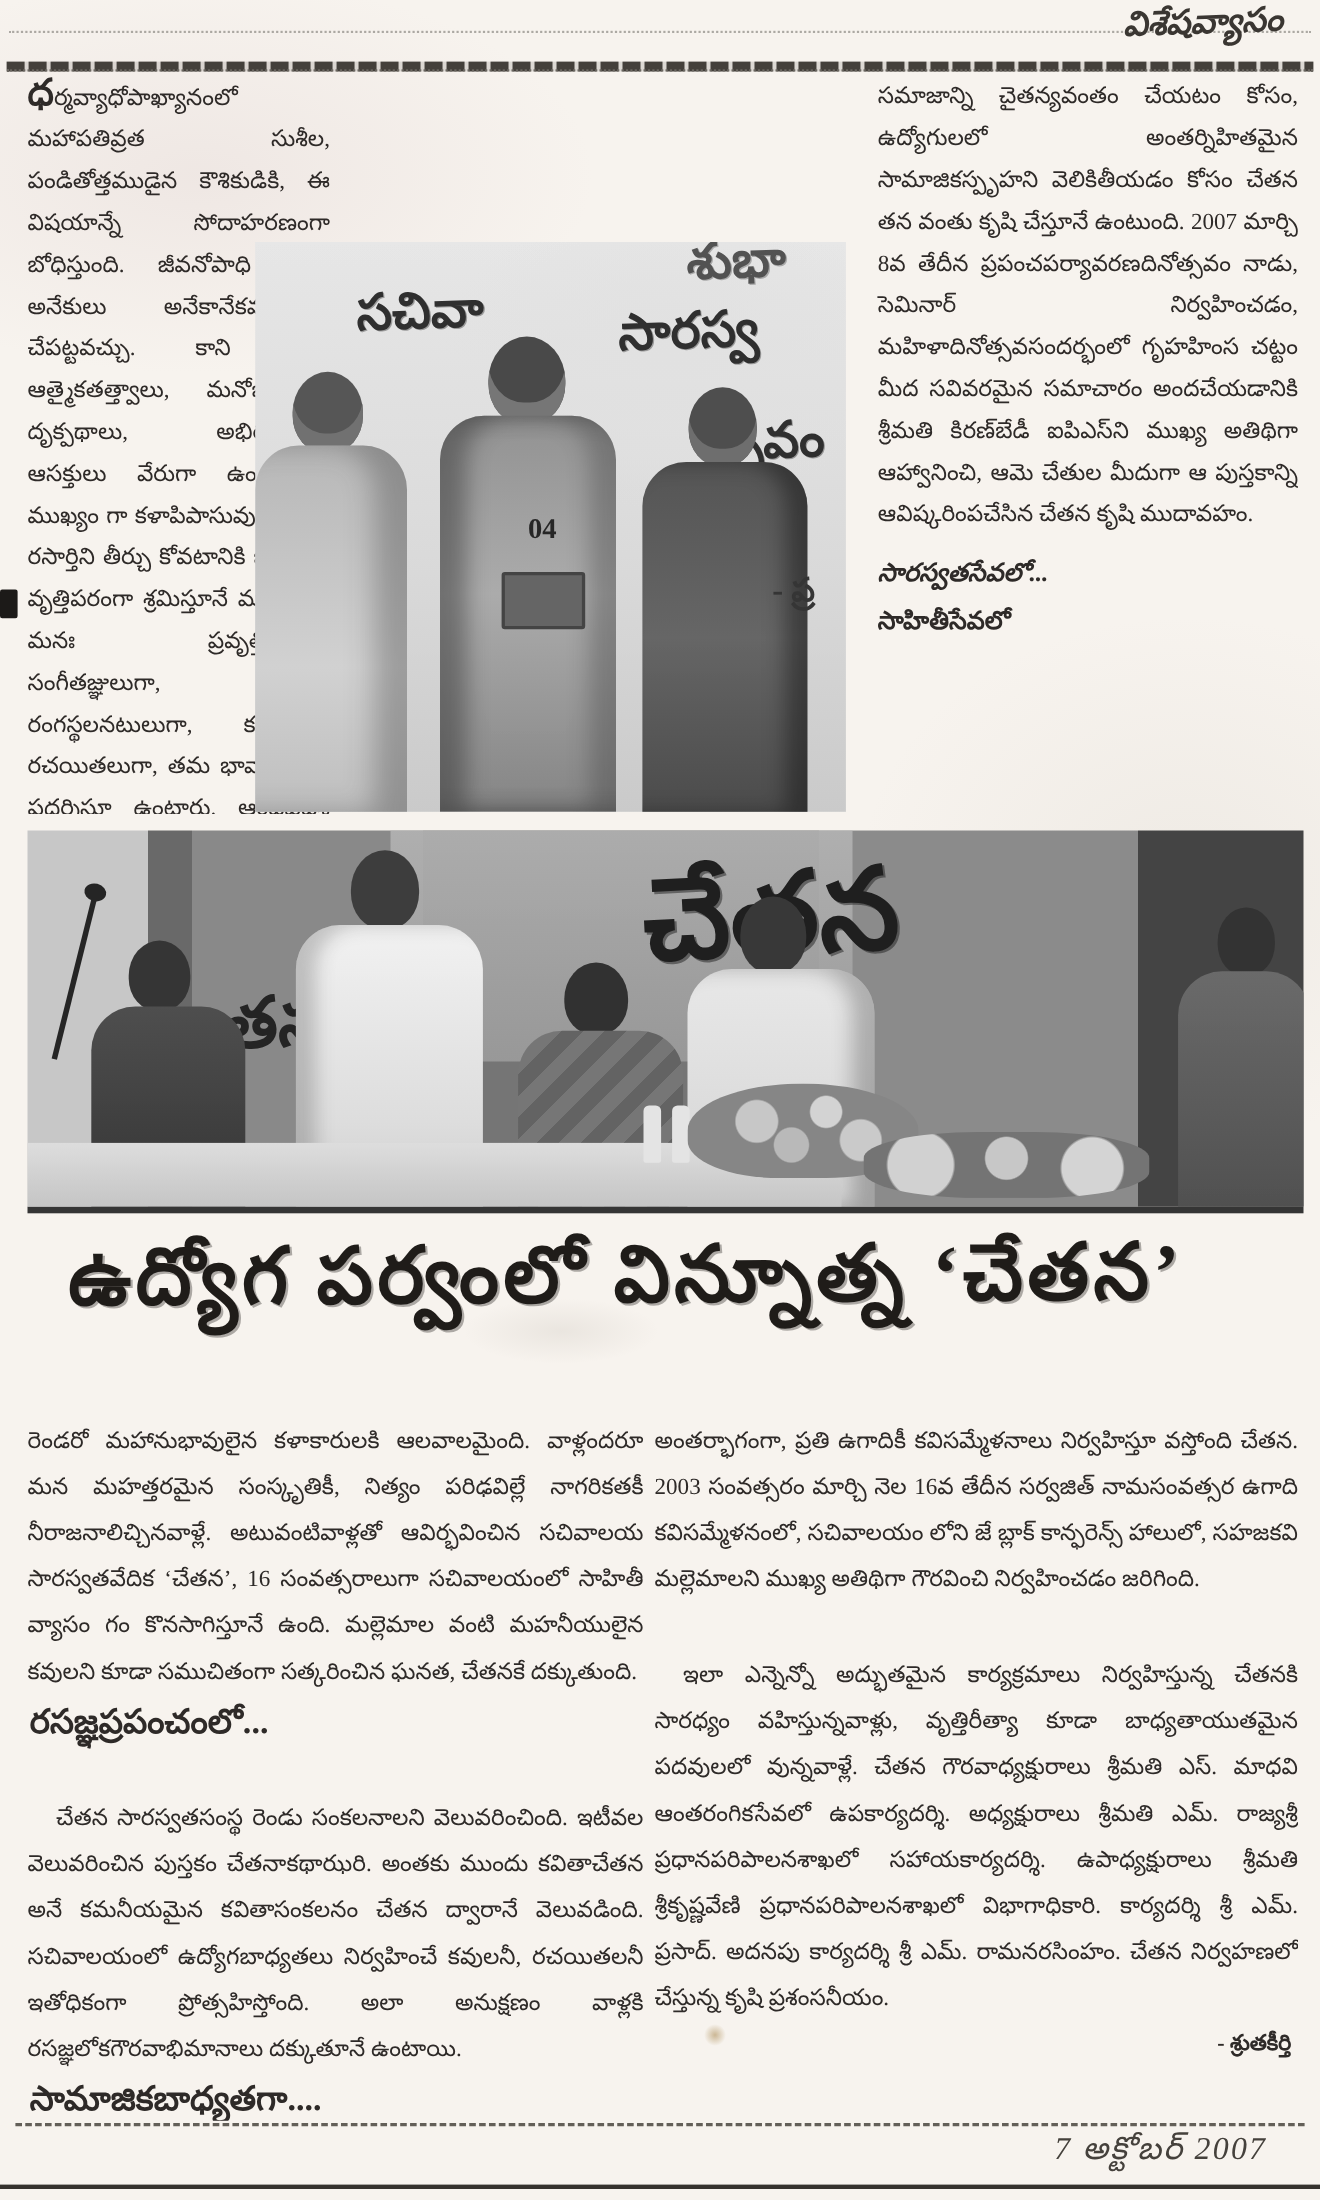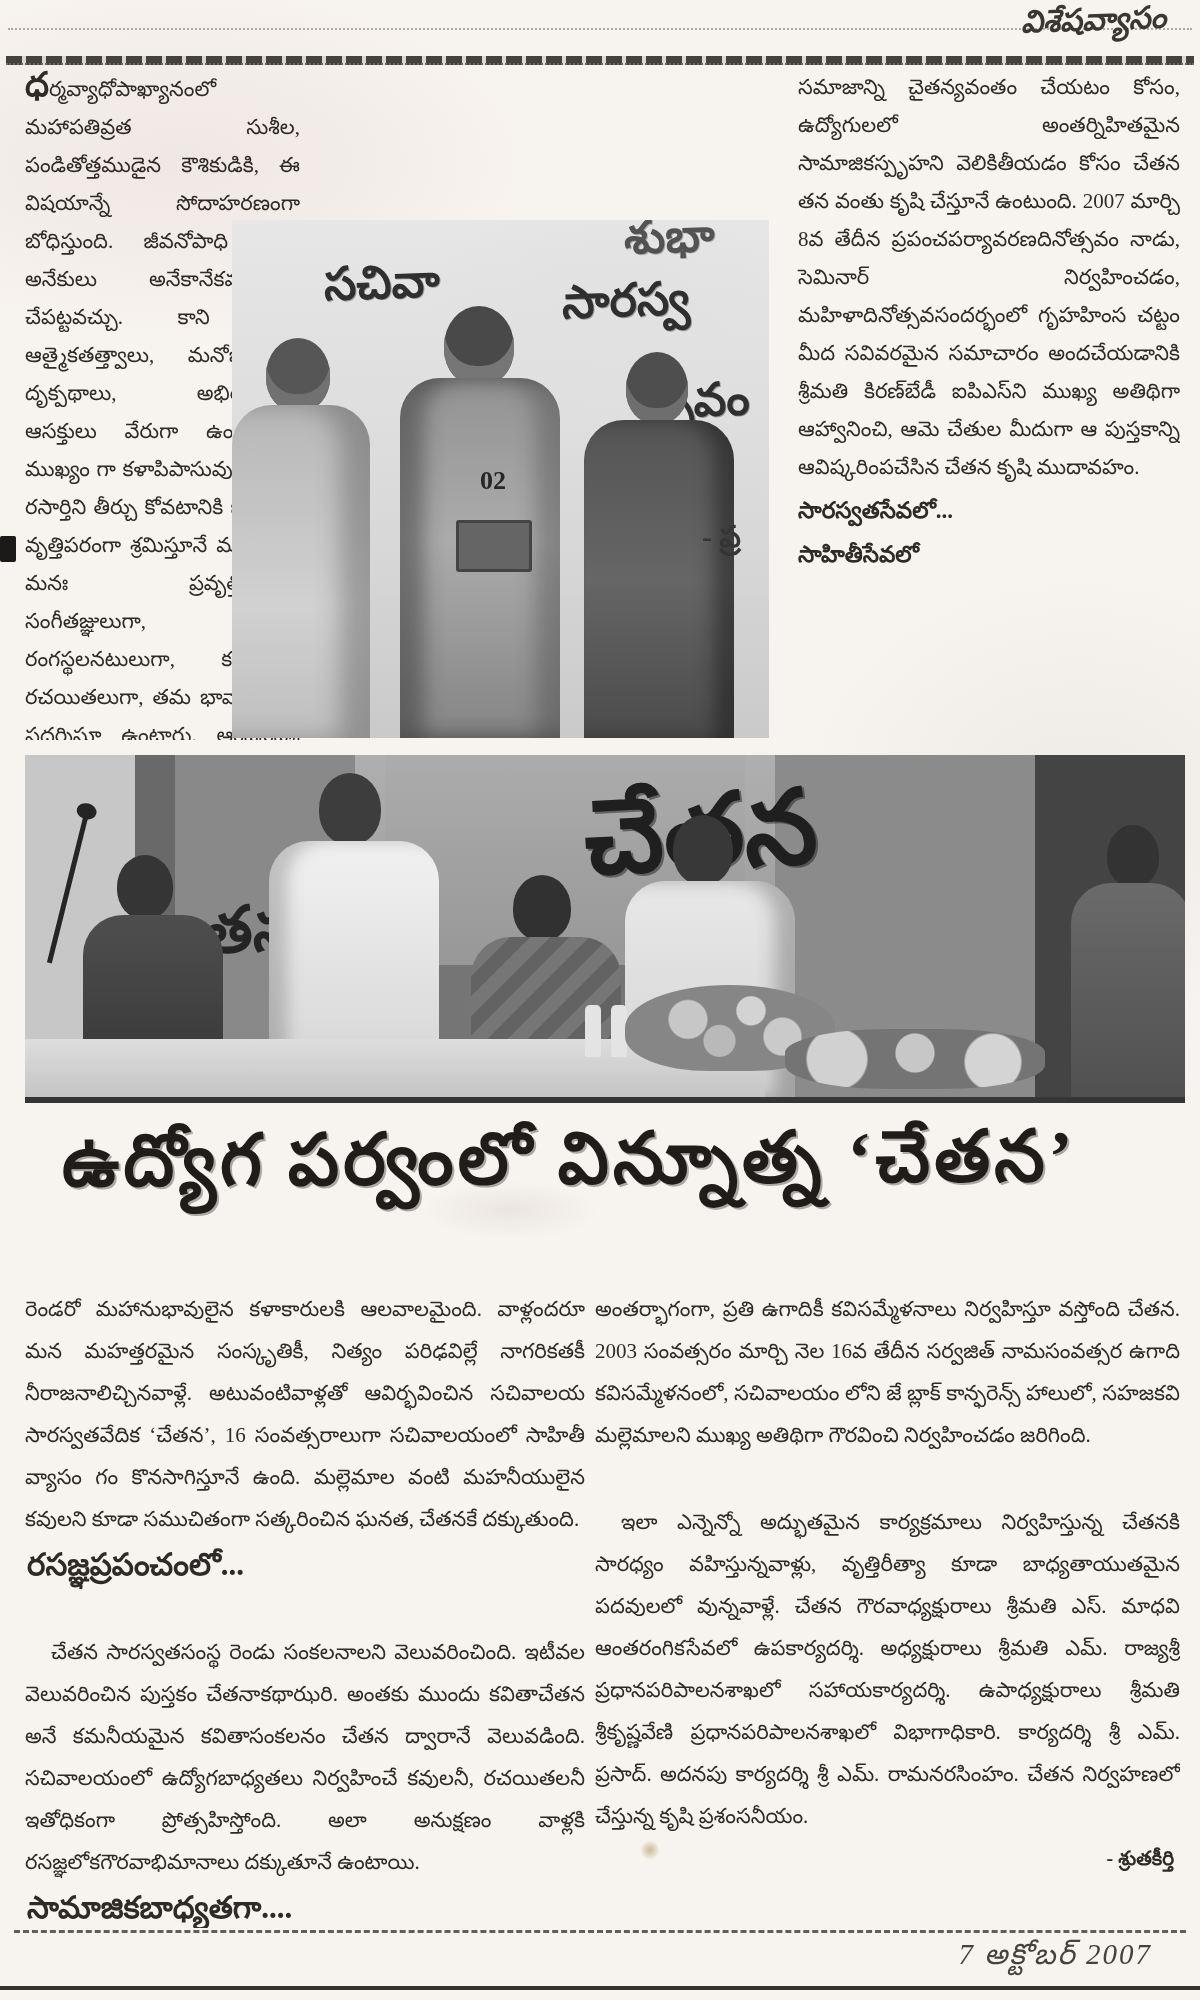--- a/index.html
+++ b/index.html
@@ -30,21 +30,21 @@
   
   .top-article{position:absolute;left:25px;top:68px;width:1155px;height:672px;}
   .tcol{position:absolute;top:0;height:672px;overflow:hidden;font-size:21px;line-height:38px;text-align:justify;}
   .tcol p{margin:0;}
   .tcol-left{left:0;width:447px;}
   .tcol-right{left:577px;width:578px;}
   .cut-r{float:right;width:172px;height:505px;margin-top:152px;}
   .cut-l{float:left;width:196px;height:480px;margin-top:186px;}
   .lead-letter{font-size:34px;font-weight:bold;line-height:1;}
   .sub-bold{font-weight:bold;font-size:23px;}
-  .tcol-right .sub1{margin-top:6px;}
+  .tcol-right .sub1{margin-top:16px;font-style:italic;}
   .tcol-right .sub2{margin-top:6px;padding-left:70px;}
 
   
   .photo-top{position:absolute;left:207px;top:152px;width:537px;height:518px;
     background:
       radial-gradient(ellipse 300px 200px at 70% 20%, #e4dfd7, transparent 70%),
       linear-gradient(180deg,#e9e4dc 0%,#ded8cf 55%,#cfc8bf 100%);
     filter:grayscale(1) contrast(1.02);overflow:hidden;}
   .fig{position:absolute;}
   .head{position:absolute;border-radius:50% 50% 46% 46%;}
@@ -151,21 +151,21 @@
         </div>
       <div class="fig pt-f2">
           <div class="head"></div>
           <div class="body-shape"></div>
         </div>
       <div class="pt-book"></div>
       <div class="fig pt-f3">
           <div class="head"></div>
           <div class="body-shape"></div>
         </div>
-      <div class="mark-number">02</div>
+      <div class="mark-number">04</div>
       <div class="mark-dash">- ప్ర</div>
     </div>
   </div>
 
   <div class="photo-main">
     <div class="pm-banner"></div>
     <div class="pm-banner-left">తన</div>
     <div class="pm-banner-text">చేతన</div>
     <div class="pm-mic"></div>
     <div class="fig pm-f1">

